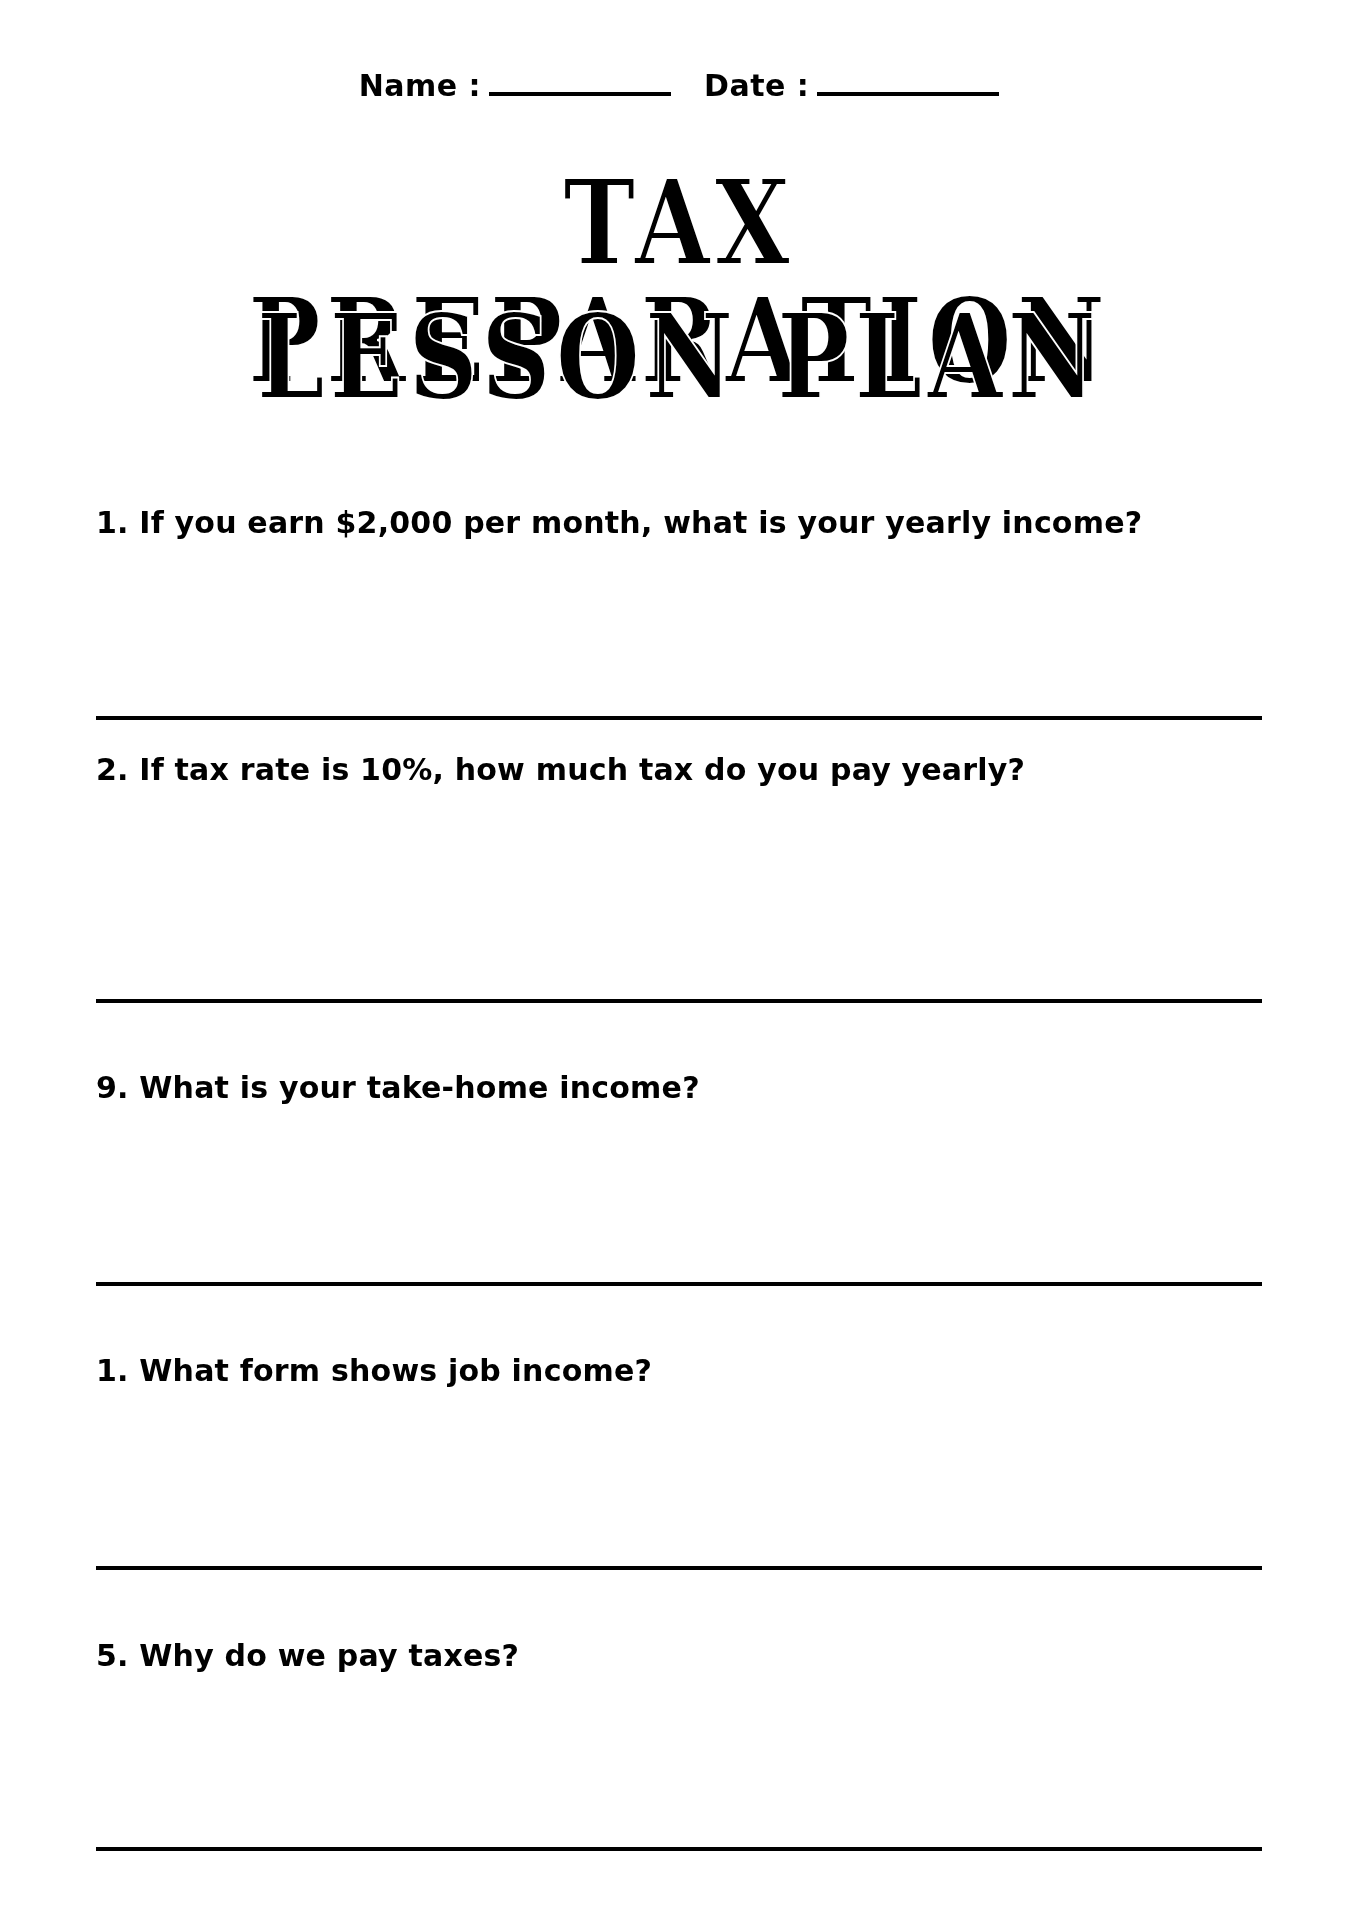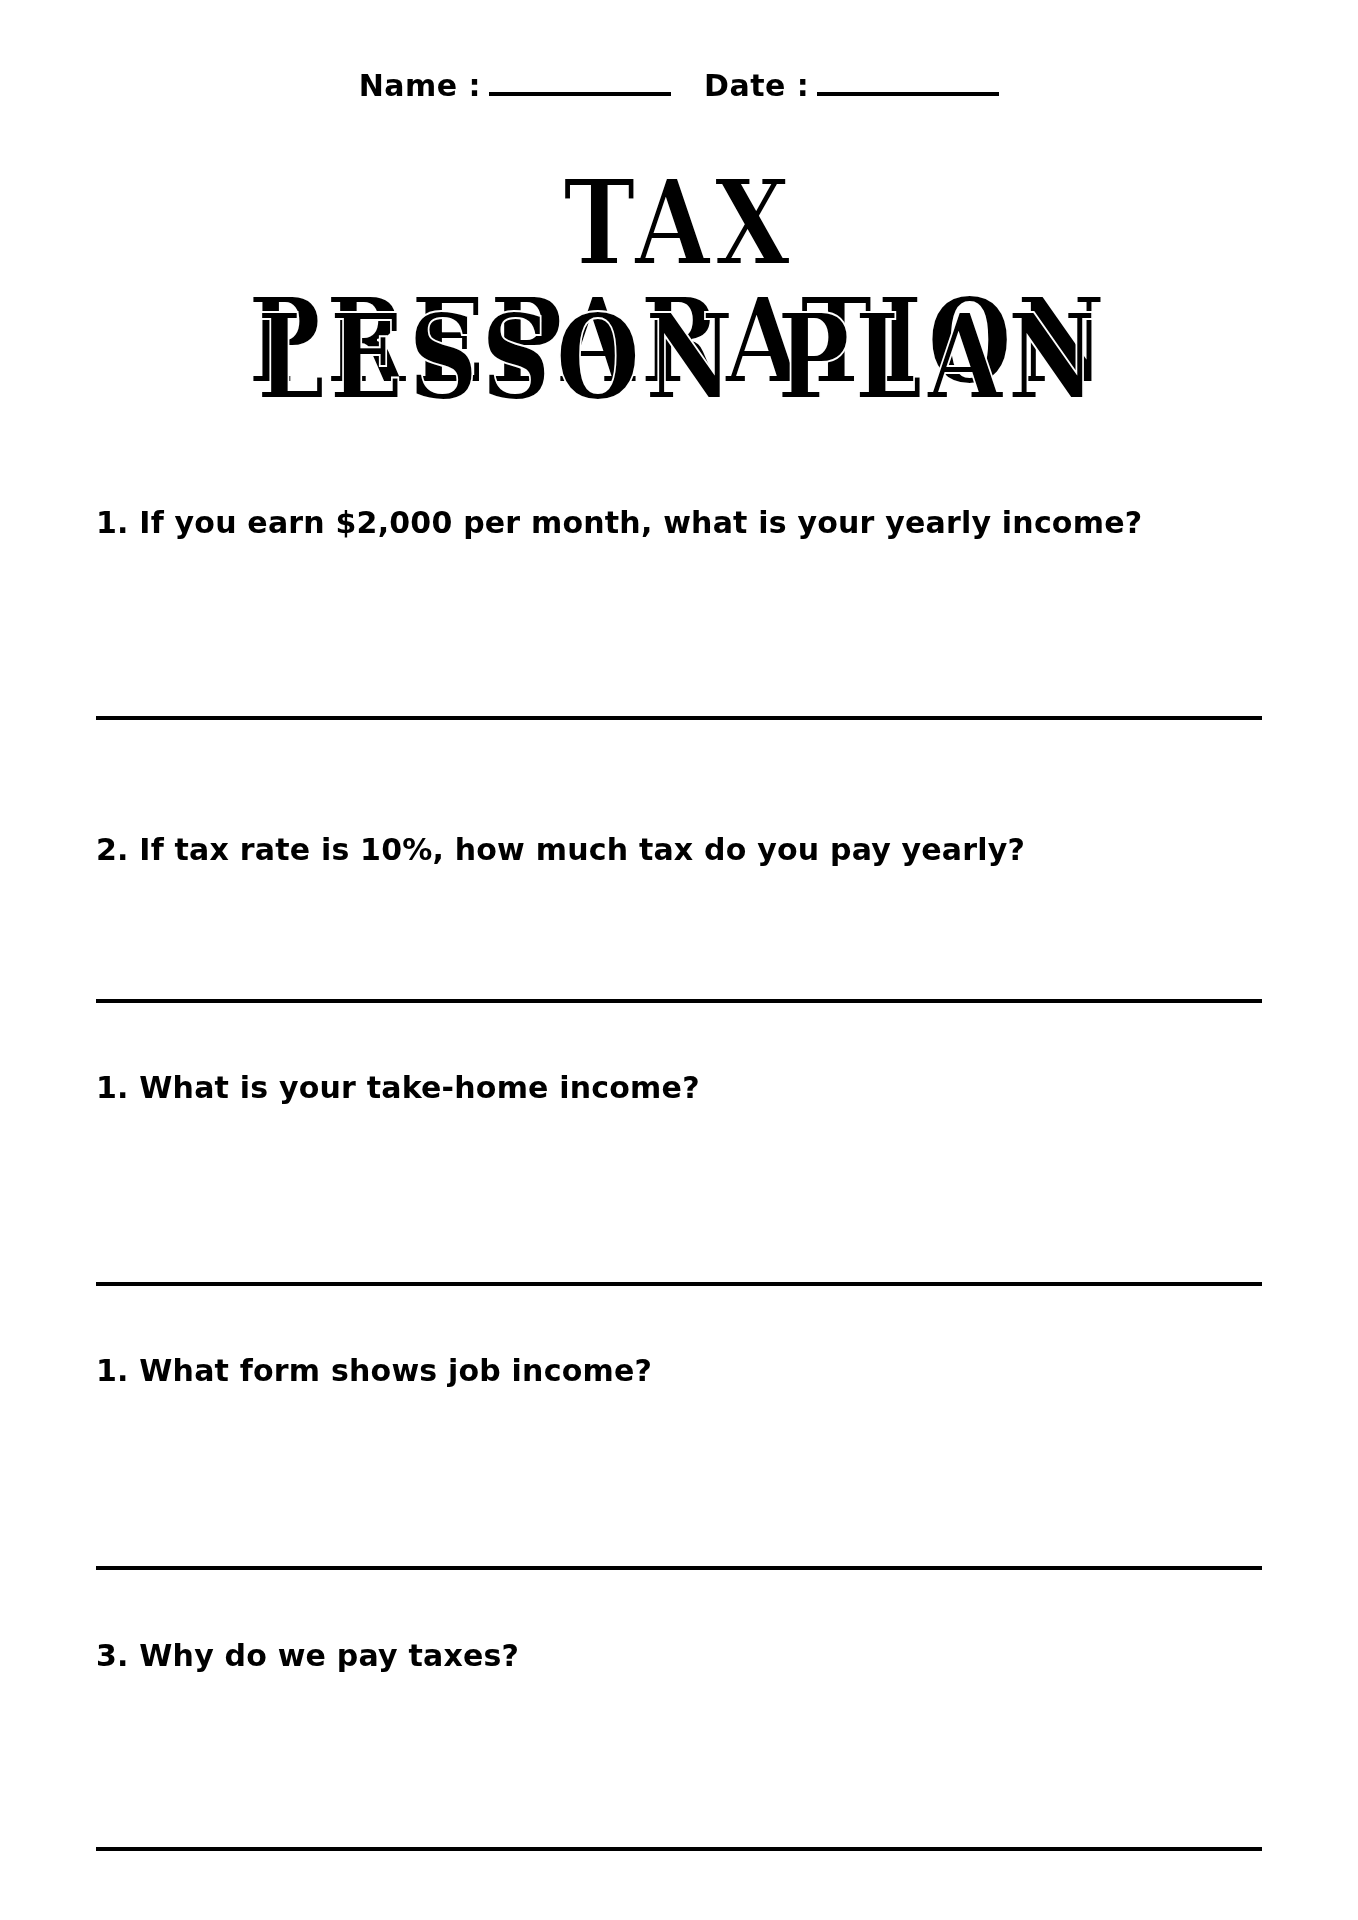--- a/index.html
+++ b/index.html
@@ -28,23 +28,23 @@
 <div class="title title-line-1">
   <span class="title-inner"><span class="title-text">TAX PREPARATION</span><span class="outline">TAX PREPARATION</span></span>
 </div>
 <div class="title title-line-2">
   <span class="title-inner"><span class="title-text">LESSON PLAN</span><span class="outline">LESSON PLAN</span></span>
 </div>
 
 <div class="question" style="top:505px">1. If you earn $2,000 per month, what is your yearly income?</div>
 <div class="answer-line" style="top:716px"></div>
 
-<div class="question" style="top:832px">2. If tax rate is 10%, how much tax do you pay yearly?</div>
+<div class="question" style="top:752px">2. If tax rate is 10%, how much tax do you pay yearly?</div>
 <div class="answer-line" style="top:999px"></div>
 
-<div class="question" style="top:1070px">1. What is your take-home income?</div>
+<div class="question" style="top:1070px">9. What is your take-home income?</div>
 <div class="answer-line" style="top:1282px"></div>
 
 <div class="question" style="top:1353px">1. What form shows job income?</div>
 <div class="answer-line" style="top:1566px"></div>
 
-<div class="question" style="top:1638px">3. Why do we pay taxes?</div>
+<div class="question" style="top:1638px">5. Why do we pay taxes?</div>
 <div class="answer-line" style="top:1847px"></div>
 
 </body></html>

